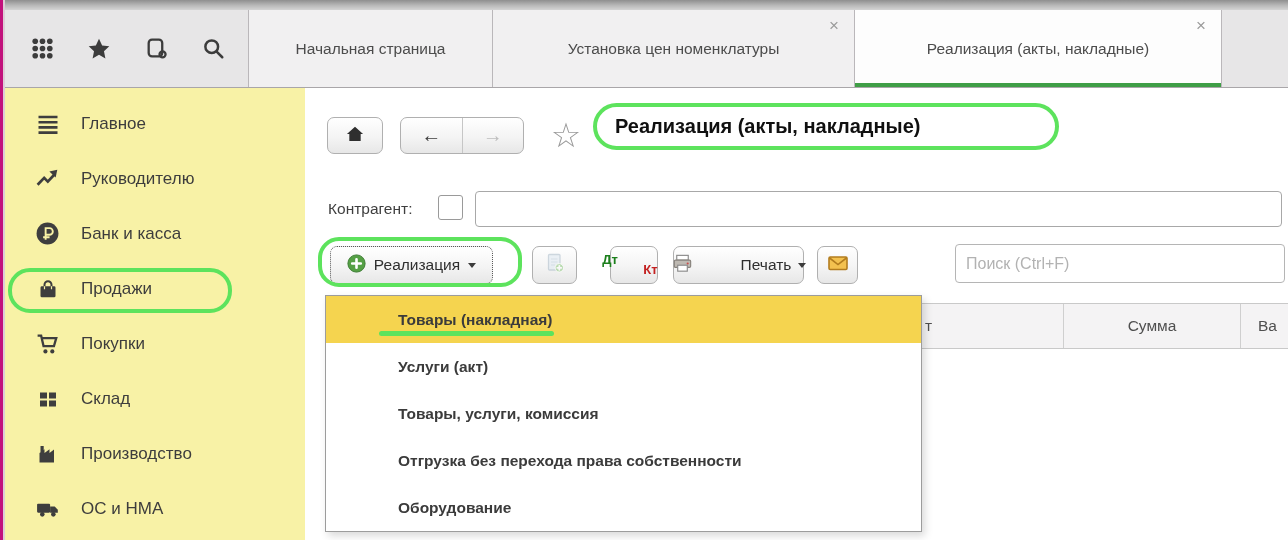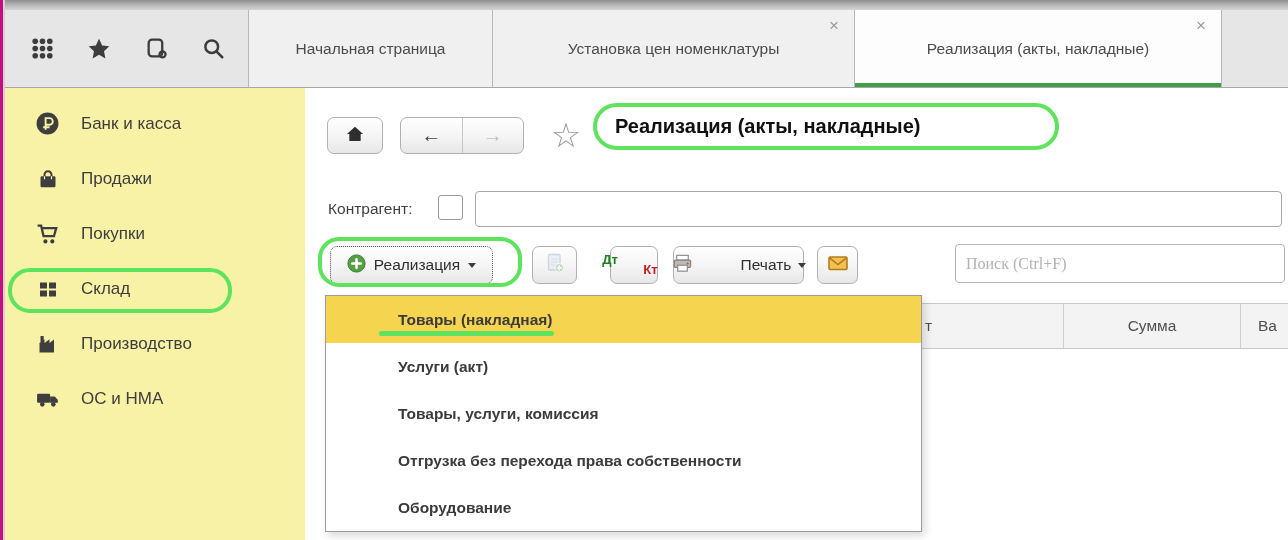--- a/index.html
+++ b/index.html
@@ -67,21 +67,21 @@
   #btn-copy{left:227px;top:158px;width:45px;height:38px;}
   #btn-copy svg{opacity:.55;}
   #btn-dtkt{left:305px;top:158px;width:48px;height:38px;}
   .dtkt{line-height:.95;font-weight:bold;font-size:13px;}
   .dtkt .dt{display:block;color:#1c7f1c;margin-left:-8px;}
   .dtkt .kt{display:block;color:#c32222;margin-left:21px;margin-top:-2px;padding-left:12px;}
   #btn-print{left:368px;top:158px;width:131px;height:38px;gap:7px;}
   #btn-print .lbl{font-size:15.5px;color:#2f2f2f;margin-left:40px;}
   #btn-mail{left:512px;top:158px;width:41px;height:38px;}
   #search-input{position:absolute;left:650px;top:156px;width:330px;height:39px;border:1px solid #b5b5b5;
-    border-radius:4px;padding:0 10px;font-size:16px;color:#3c3c3c;background:#fff;font-family:Liberation Serif, serif;}
+    border-radius:4px;padding:0 10px;font-size:16px;color:#3c3c3c;background:#fff;}
   #search-input::placeholder{color:#b2b2b2;}
 
   
   #table-header{position:absolute;left:20px;top:215px;right:0;height:46px;background:#f4f3f4;
     border-top:1px solid #c9c9c9;border-bottom:1px solid #c9c9c9;z-index:1;}
   .th-div{position:absolute;top:0;bottom:0;width:1px;background:#cfcfcf;}
   #thdiv1{left:738px;}
   #thdiv2{left:915px;}
   .th-label{position:absolute;top:0;height:44px;line-height:44px;font-size:15.5px;color:#4f4f4f;white-space:nowrap;}
   #th0{left:600px;}
@@ -149,20 +149,37 @@
   <div class="tab t3">
     <span>Реализация (акты, накладные)</span>
     <span class="tab-close">×</span>
     <span class="tab-underline"></span>
   </div>
 </div>
 
 <div id="sidebar">
   <div class="side-item">
     <span class="side-icon">
+      <svg width="24" height="24" viewBox="0 0 24 24" stroke="#3e3e3e" stroke-width="2.6">
+          <path d="M2.5 5h19M2.5 10.2h19M2.5 15.4h19M2.5 20.6h19"></path>
+        </svg>
+    </span>
+    <span class="side-label">Главное</span>
+  </div>
+  <div class="side-item">
+    <span class="side-icon">
+      <svg width="25" height="25" viewBox="0 0 24 24">
+          <path fill="none" stroke="#3e3e3e" stroke-width="2.6" d="M2.5 18l6.3-6.6 3.5 3.6 7-7.6"></path>
+          <path fill="#3e3e3e" d="M13.8 5.2l7.6-1.6-1.6 7.5z"></path>
+        </svg>
+    </span>
+    <span class="side-label">Руководителю</span>
+  </div>
+  <div class="side-item">
+    <span class="side-icon">
       <svg width="25" height="25" viewBox="0 0 24 24">
           <circle cx="12" cy="12" r="10.5" fill="#3e3e3e"></circle>
           <path fill="none" stroke="#f8f2a6" stroke-width="1.8" d="M10.2 18V6.8h3.7a3.2 3.2 0 0 1 0 6.4h-3.7M7.8 15.6h6.2"></path>
         </svg>
     </span>
     <span class="side-label">Банк и касса</span>
   </div>
   <div class="side-item">
     <span class="side-icon">
       <svg width="24" height="24" viewBox="0 0 24 24">

